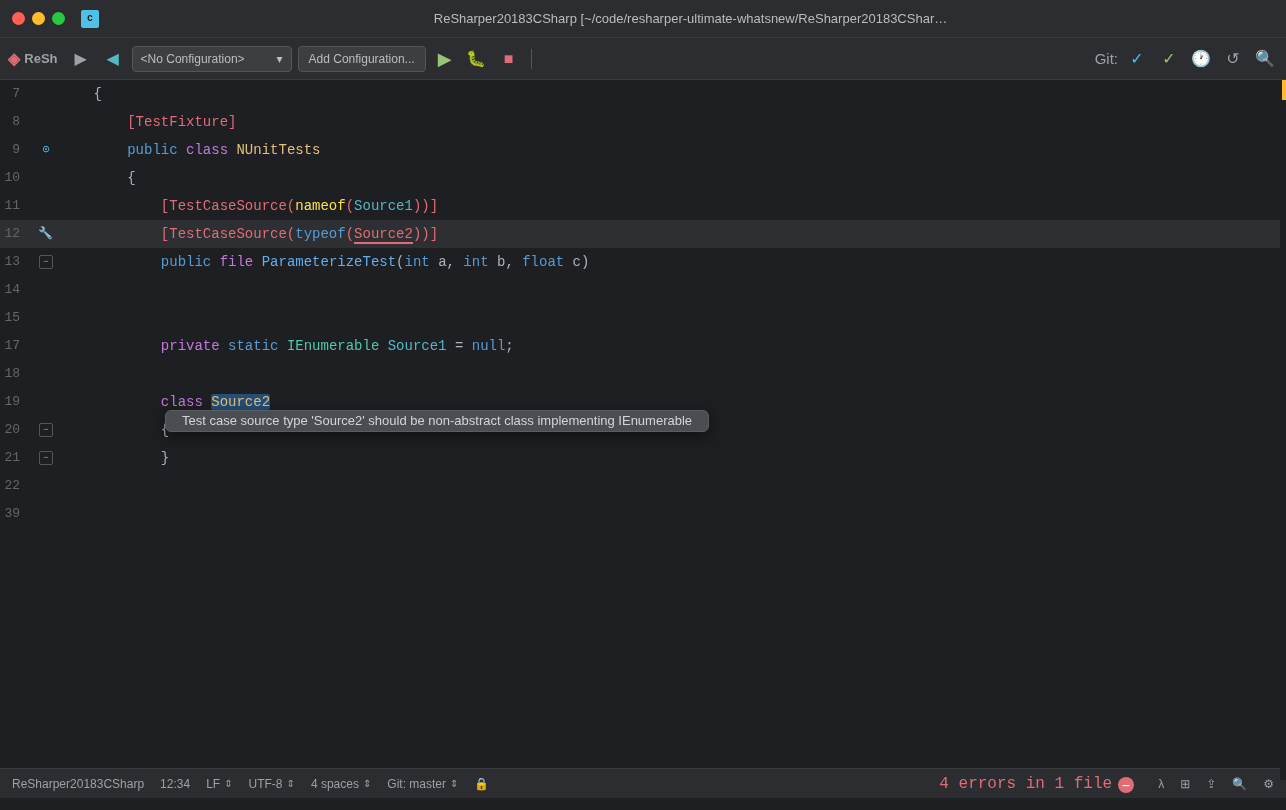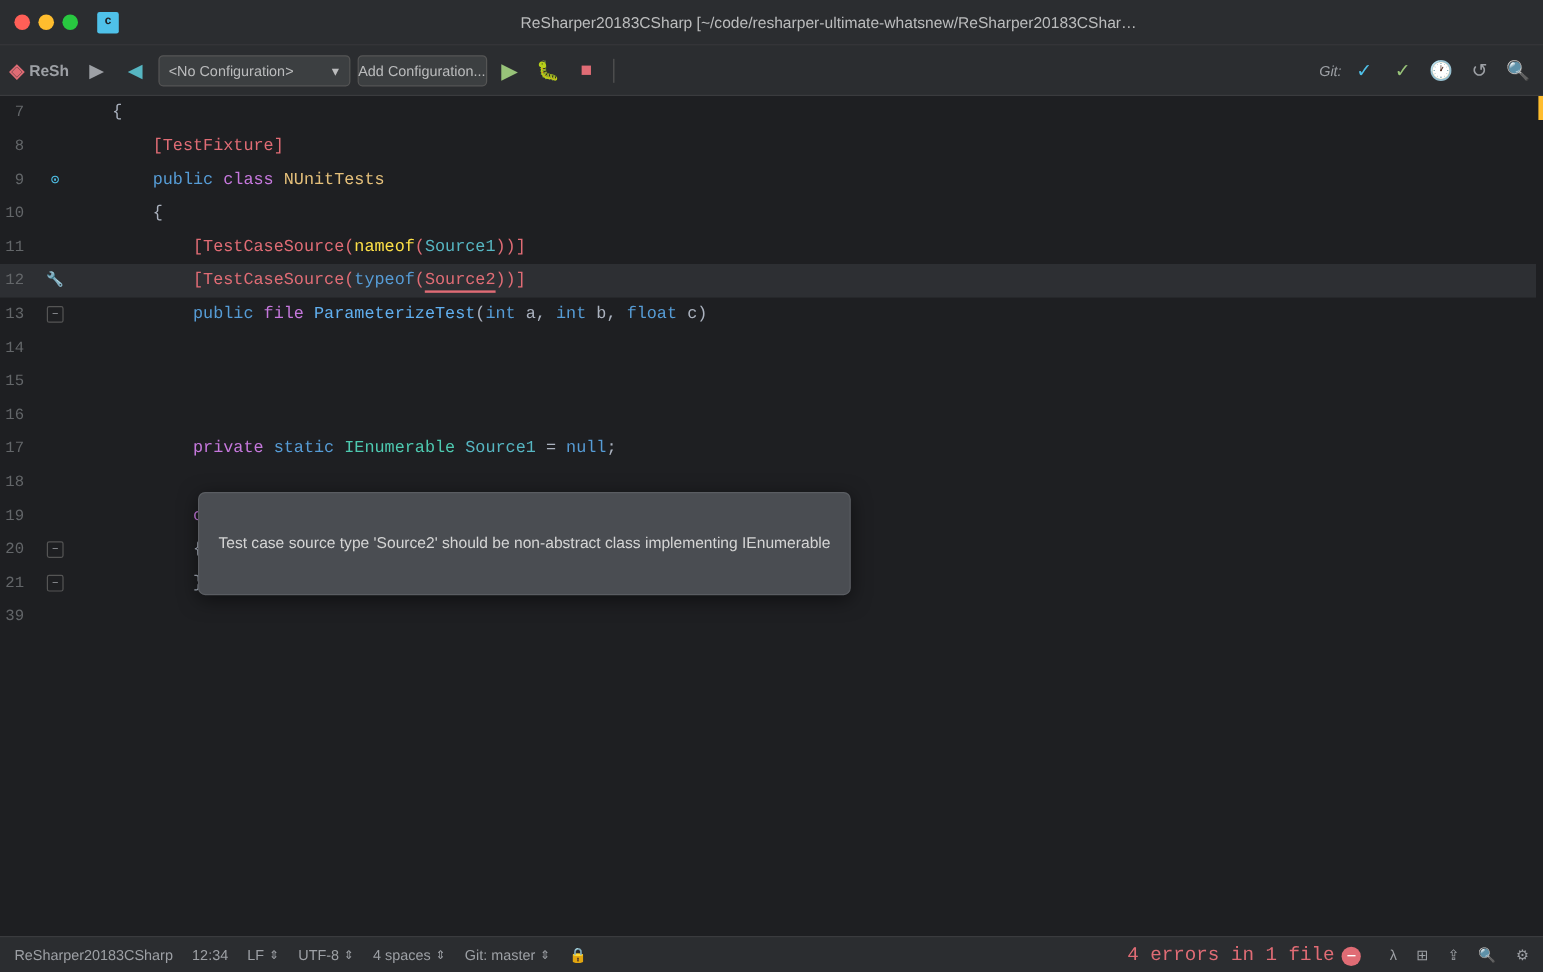--- a/index.html
+++ b/index.html
@@ -112,43 +112,42 @@
     .add-config-btn {
       height: 26px;
       background: #3c3f41;
       border: 1px solid #555;
       border-radius: 4px;
       color: #bbbcbd;
       font-family: -apple-system, BlinkMacSystemFont, 'Segoe UI', sans-serif;
       font-size: 12px;
       display: flex;
       align-items: center;
-      padding: 0 0;
+      padding: 0 10px;
       cursor: pointer;
       gap: 4px;
     }
 
     .toolbar-separator {
       width: 1px;
       height: 20px;
       background: #555;
       margin: 0 3px;
     }
 
     .git-section {
       display: flex;
       align-items: center;
       gap: 6px;
       margin-left: auto;
     }
     .git-label {
       color: #9da0a5;
       font-family: -apple-system, BlinkMacSystemFont, 'Segoe UI', sans-serif;
-      font-size: 12px;
-      font-style: italic;
+      font-size: 15px;
     }
 
     
     .main {
       display: flex;
       height: calc(810px - 38px - 42px - 30px);
     }
 
     .code-area {
       padding: 0;
@@ -241,21 +240,21 @@
       border-bottom: 2px solid #e06c75;
       text-decoration-style: wavy;
     }
 
     
     .tooltip {
       position: absolute;
       background: #4a4d52;
       border: 1px solid #5a5d62;
       border-radius: 6px;
-      padding: 32px 16px;
+      padding: 0 16px;
       color: #d4d4d4;
       font-family: -apple-system, BlinkMacSystemFont, 'Segoe UI', sans-serif;
       font-size: 13px;
       line-height: 1.5;
       max-width: 560px;
       z-index: 100;
       top: 330px;
       left: 165px;
       box-shadow: 0 4px 16px rgba(0,0,0,0.5);
     }
@@ -264,21 +263,21 @@
     .statusbar {
       width: 100%;
       height: 30px;
       background: #2b2d30;
       display: flex;
       align-items: center;
       padding: 0 12px;
       gap: 16px;
       border-top: 1px solid #3a3b3e;
       position: absolute;
-      bottom: 0;
+      bottom: 12px;
     }
     .status-item {
       color: #9da0a5;
       font-family: -apple-system, BlinkMacSystemFont, 'Segoe UI', sans-serif;
       font-size: 12px;
       display: flex;
       align-items: center;
       gap: 4px;
       cursor: pointer;
     }
@@ -423,25 +422,20 @@
         <div class="line-gutter"></div>
         <div class="line-content"></div>
       </div>
 
       <div class="code-line">
         <div class="line-num">15</div>
         <div class="line-gutter"></div>
         <div class="line-content"></div>
       </div>
 
-      <div class="code-line">
-        <div class="line-num">16</div>
-        <div class="line-gutter"></div>
-        <div class="line-content"></div>
-      </div>
 
       <div class="code-line">
         <div class="line-num">17</div>
         <div class="line-gutter"></div>
         <div class="line-content"><span class="dots">    </span>        <span class="private-kw">private</span> <span class="static-kw">static</span> <span class="ienumerable">IEnumerable</span> <span class="source1">Source1</span> = <span class="null-kw">null</span>;</div>
       </div>
 
       <div class="code-line">
         <div class="line-num">18</div>
         <div class="line-gutter"></div>
@@ -463,20 +457,25 @@
       </div>
 
       <div class="code-line">
         <div class="line-num">21</div>
         <div class="line-gutter">
           <div class="fold-icon">−</div>
         </div>
         <div class="line-content"><span class="dots">    </span>        }</div>
       </div>
 
+      <div class="code-line">
+        <div class="line-num">22</div>
+        <div class="line-gutter"></div>
+        <div class="line-content"></div>
+      </div>
 
       <div class="code-line">
         <div class="line-num">39</div>
         <div class="line-gutter"></div>
         <div class="line-content"></div>
       </div>
 
     </div>
 
     <div class="tooltip">

